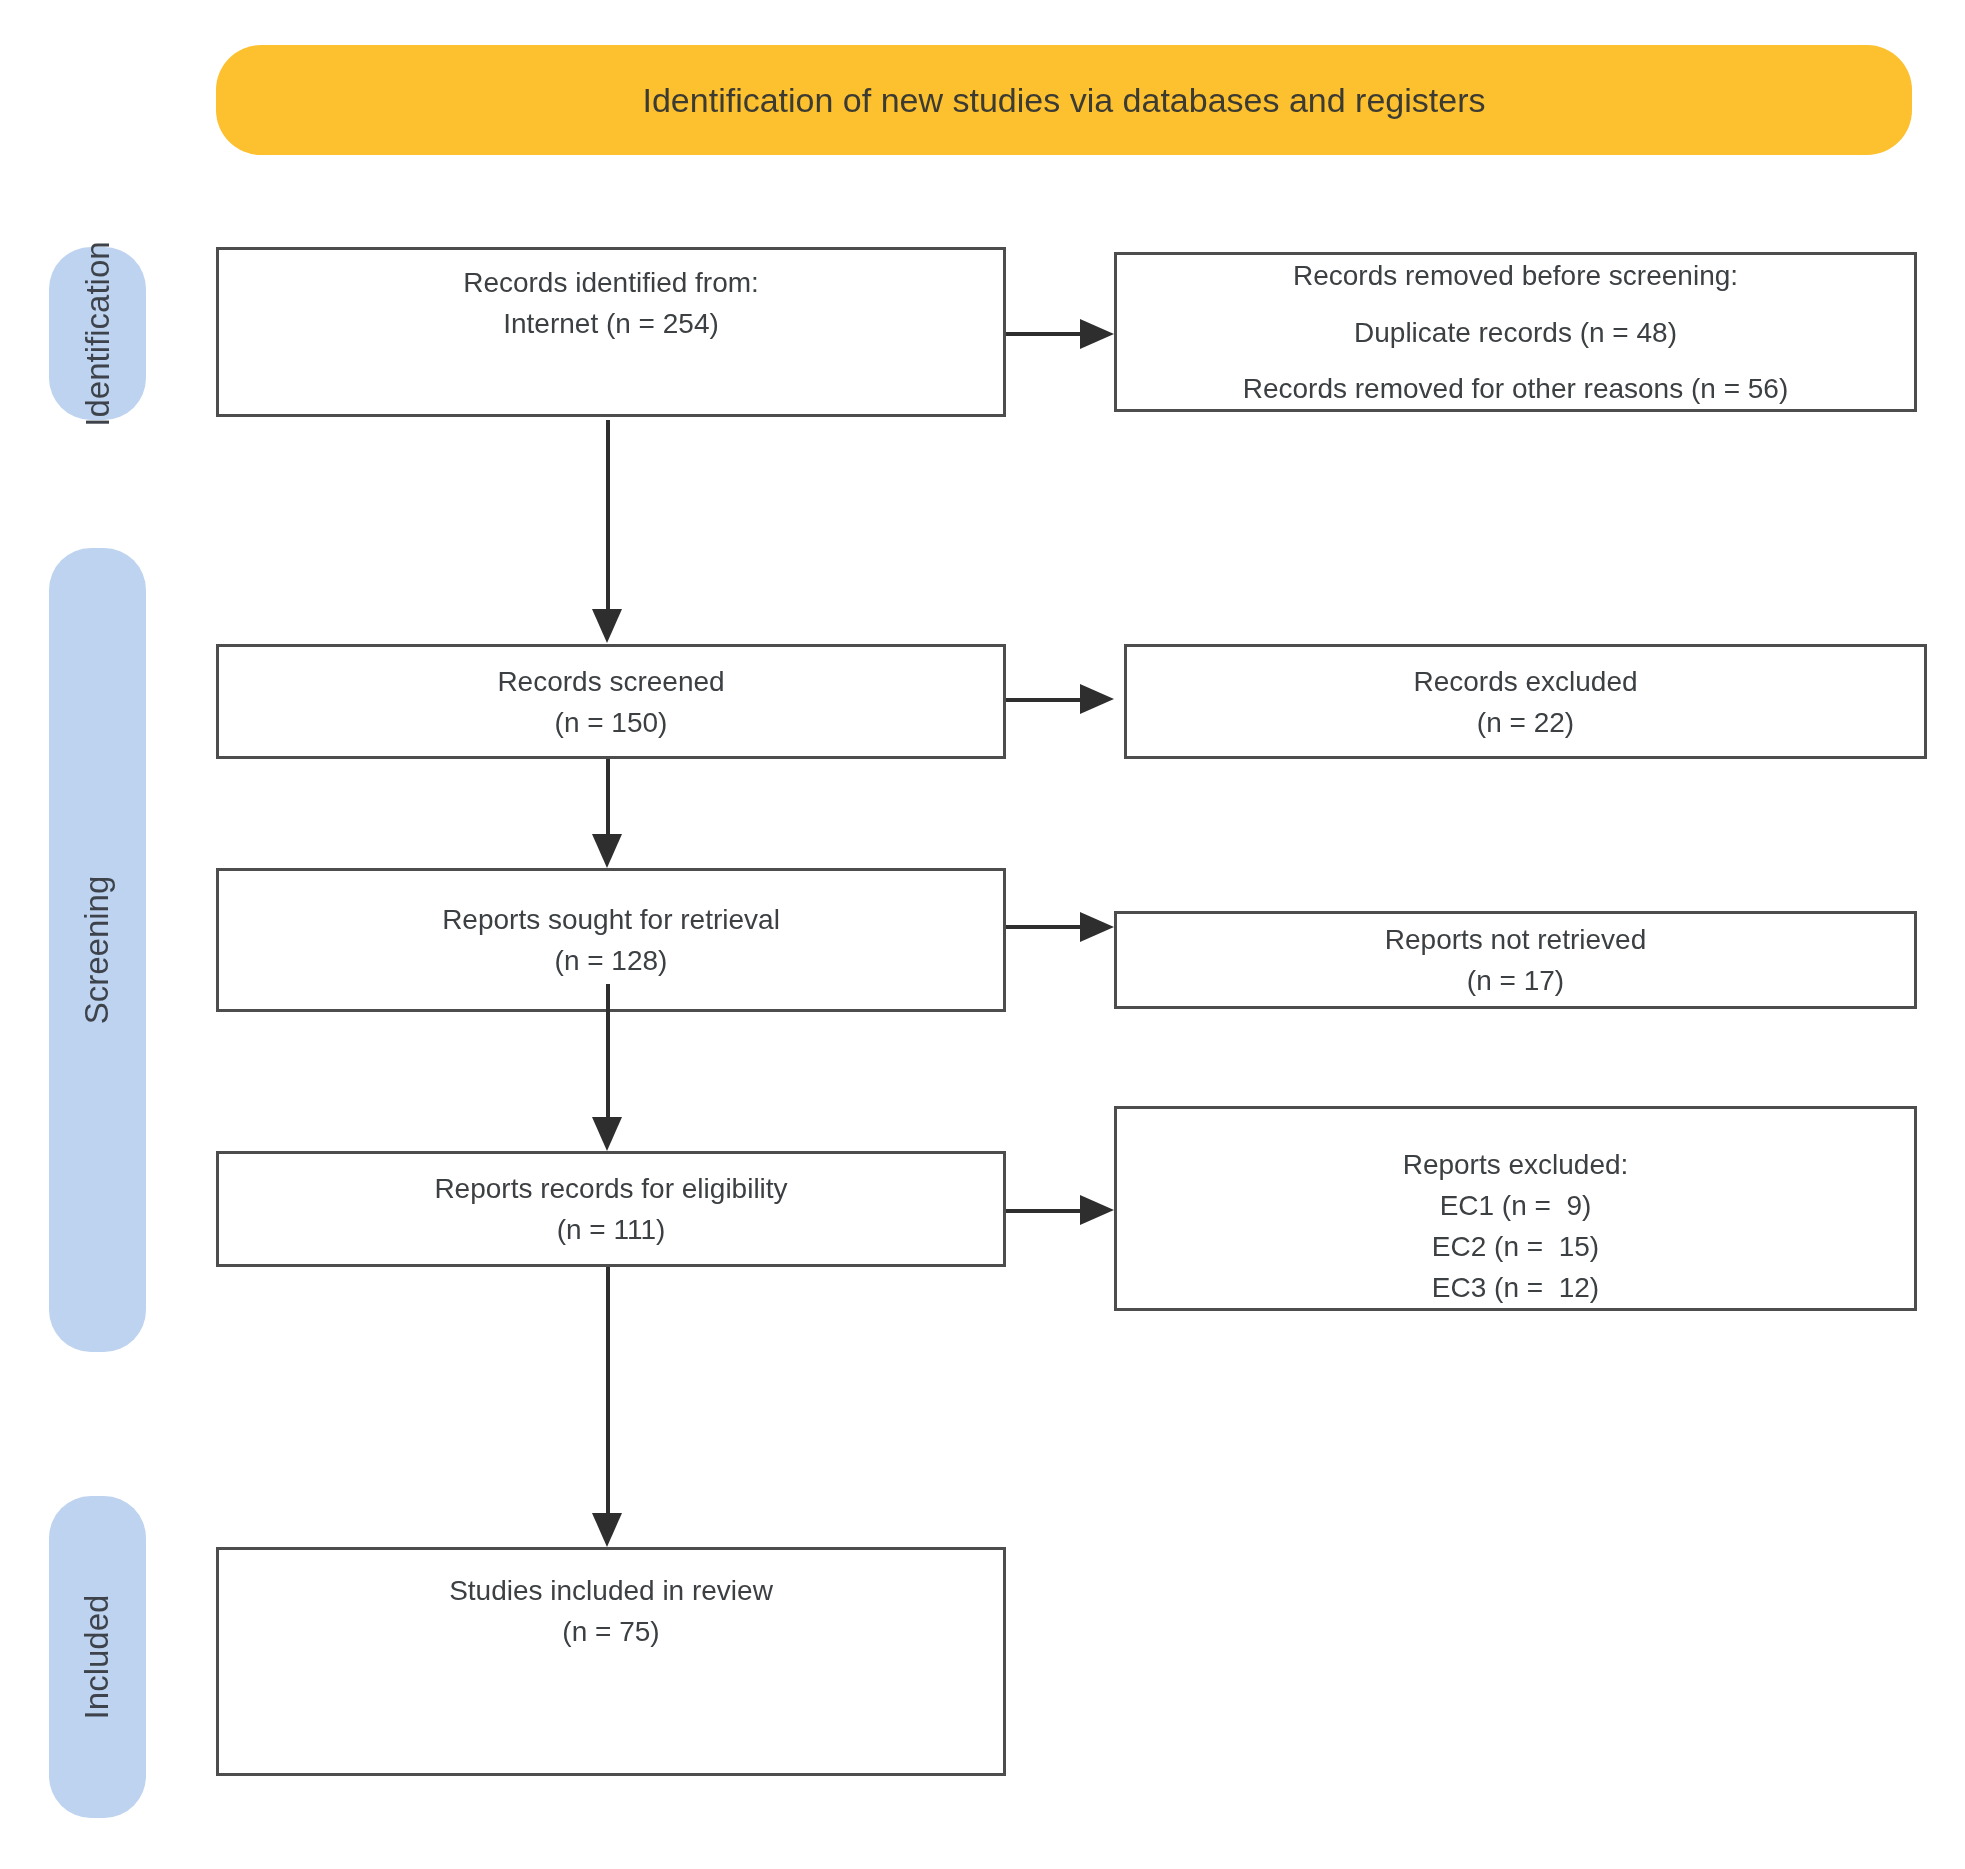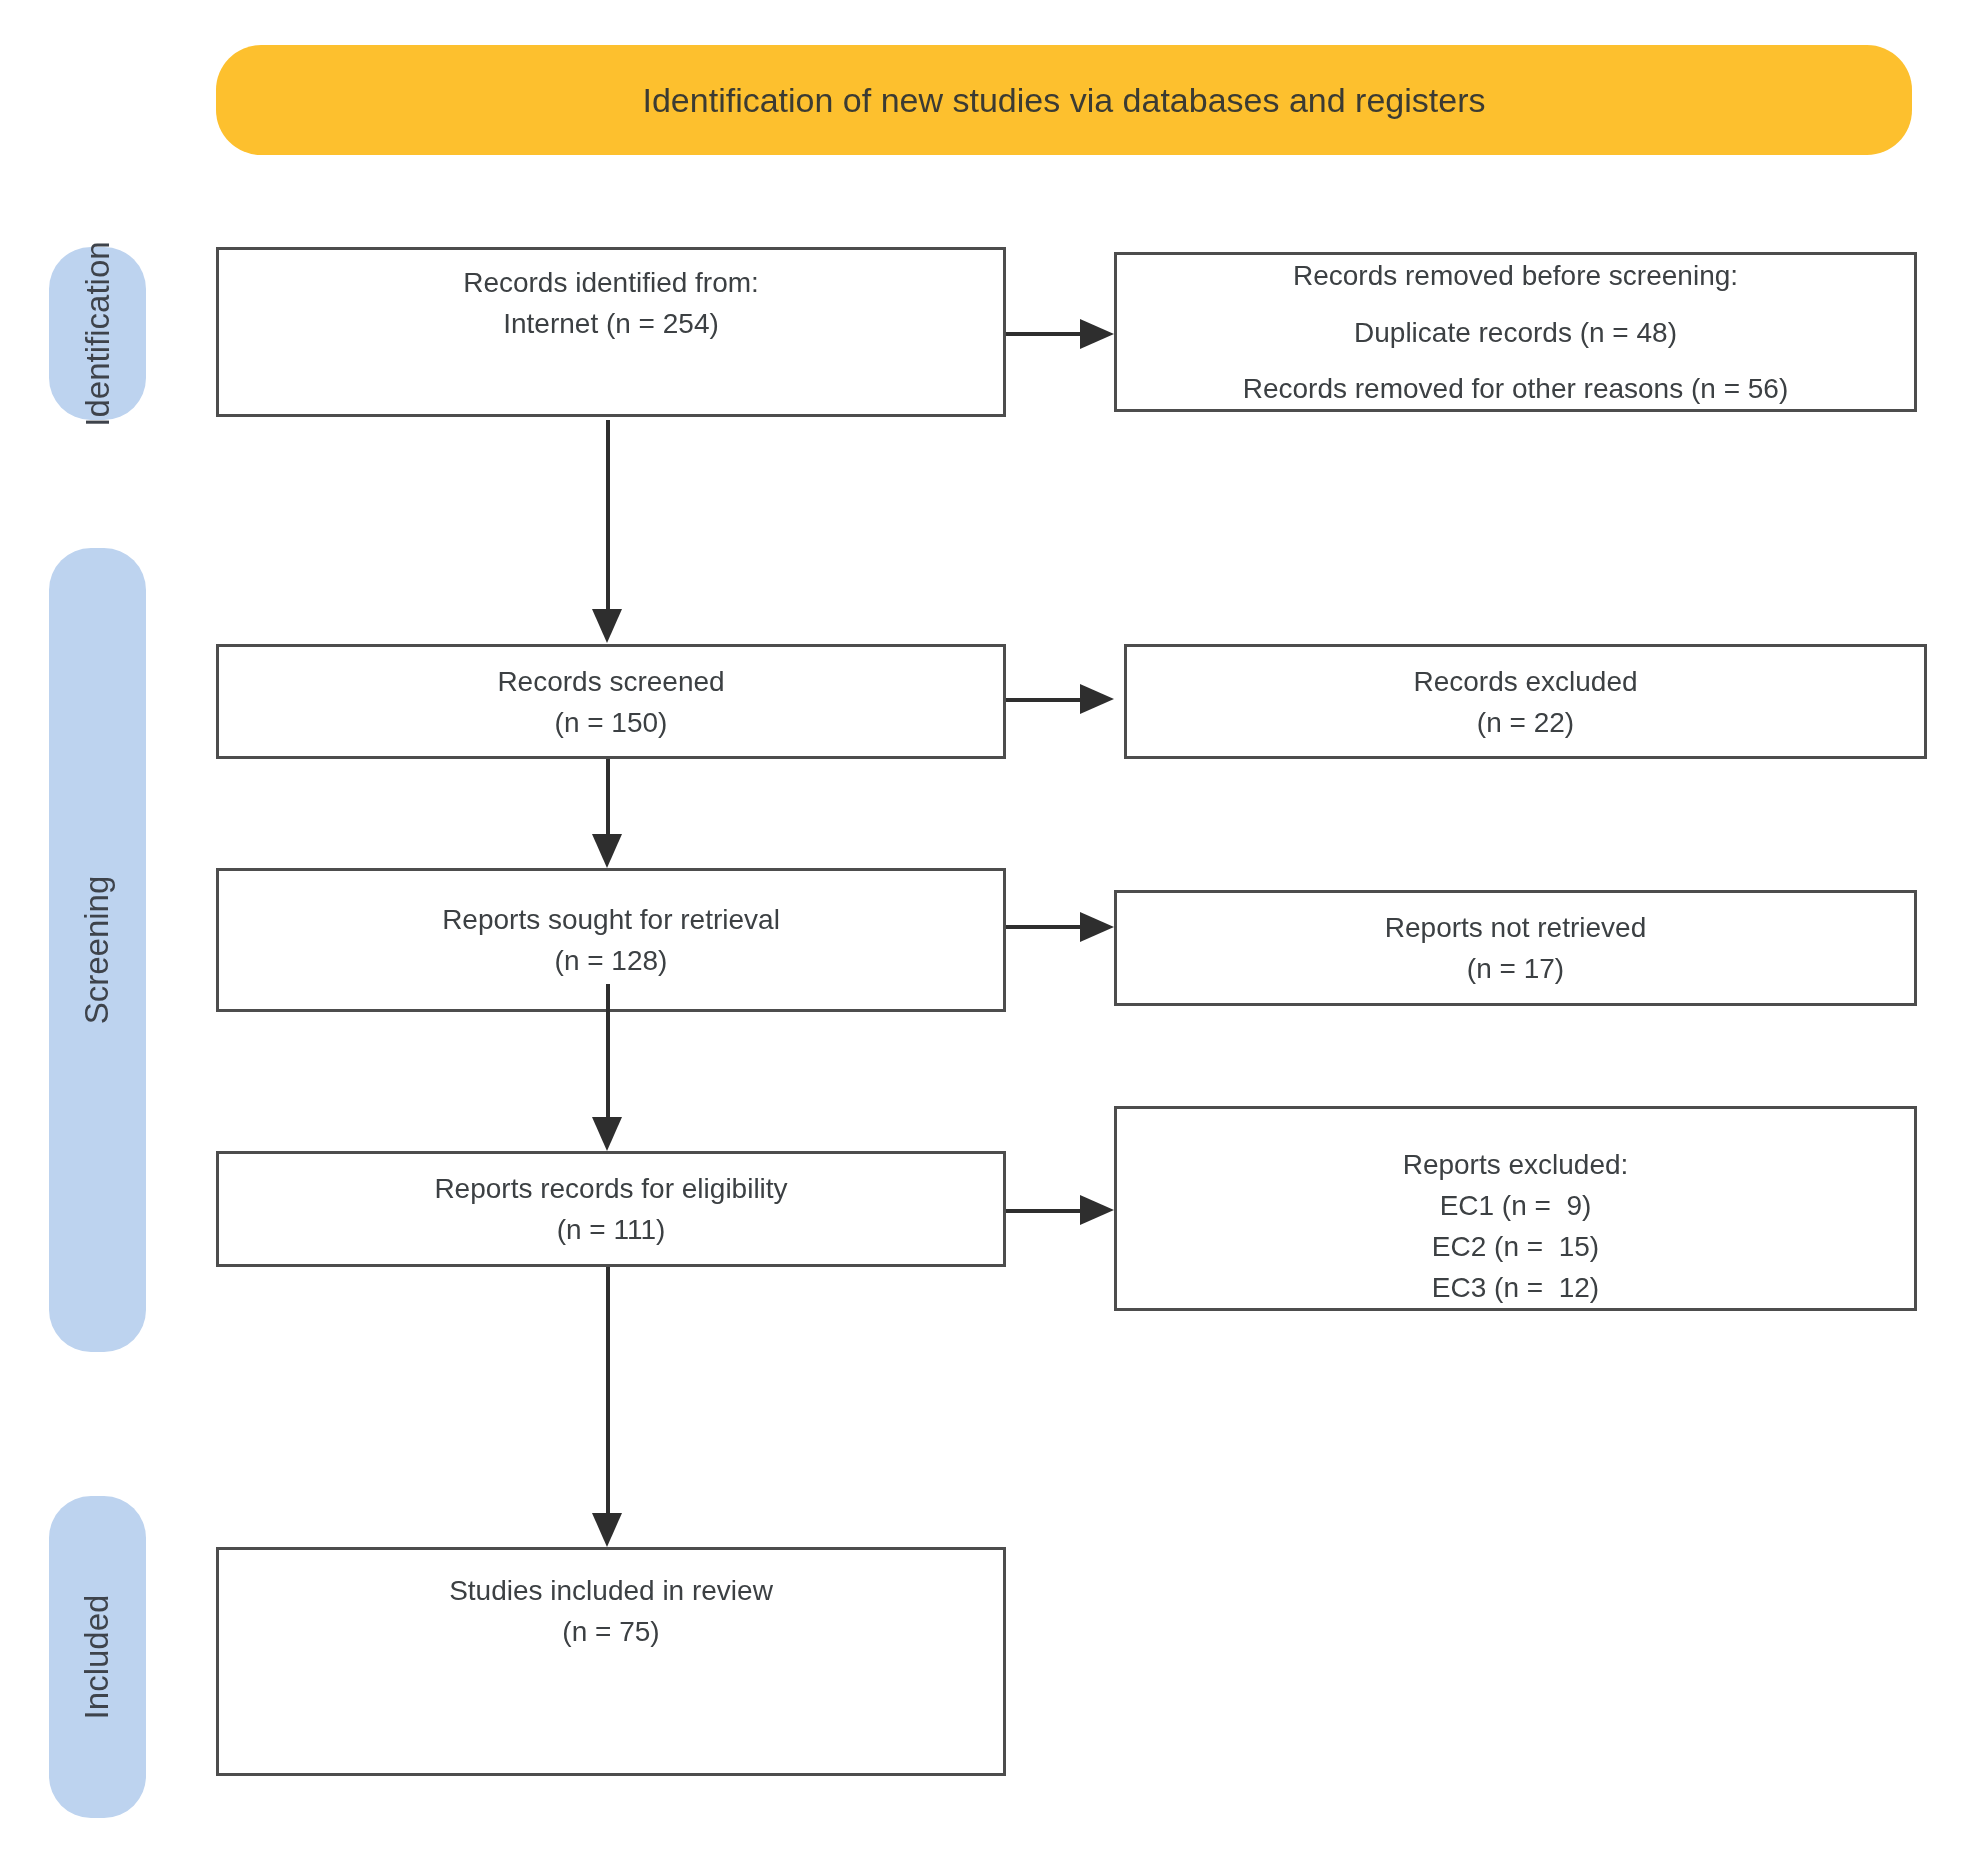--- a/index.html
+++ b/index.html
@@ -60,21 +60,21 @@
   }
   .fbox .line{white-space:pre-wrap;}
   .fbox.top-align{justify-content:flex-start;}
   .col-left{left:216px;width:790px;}
   .col-right{left:1114px;width:803px;}
   .b-records-identified{top:247px;height:170px;padding-top:11.5px;}
   .b-records-removed{top:252px;height:160px;justify-content:space-between;}
   .b-records-screened{top:644px;height:115px;}
   .b-records-excluded{top:644px;height:115px;margin-left:10px;}
   .b-reports-sought{top:868px;height:144px;}
-  .b-reports-not-retrieved{top:890px;height:116px;}
+  .b-reports-not-retrieved{top:911px;height:98px;}
   .b-reports-assessed{top:1151px;height:116px;}
   .b-reports-excluded{top:1106px;height:205px;justify-content:flex-end;}
   .b-studies-included{top:1547px;height:229px;padding-top:20px;}
   
   .shaft-v{position:absolute;width:3.6px;left:606px;background:var(--arrow);}
   .shaft-h{position:absolute;height:3.6px;left:1006px;width:74px;background:var(--arrow);}
   .head-down{
     position:absolute;left:592px;width:0;height:0;
     border-left:15px solid transparent;border-right:15px solid transparent;
     border-top:34px solid var(--arrow);

